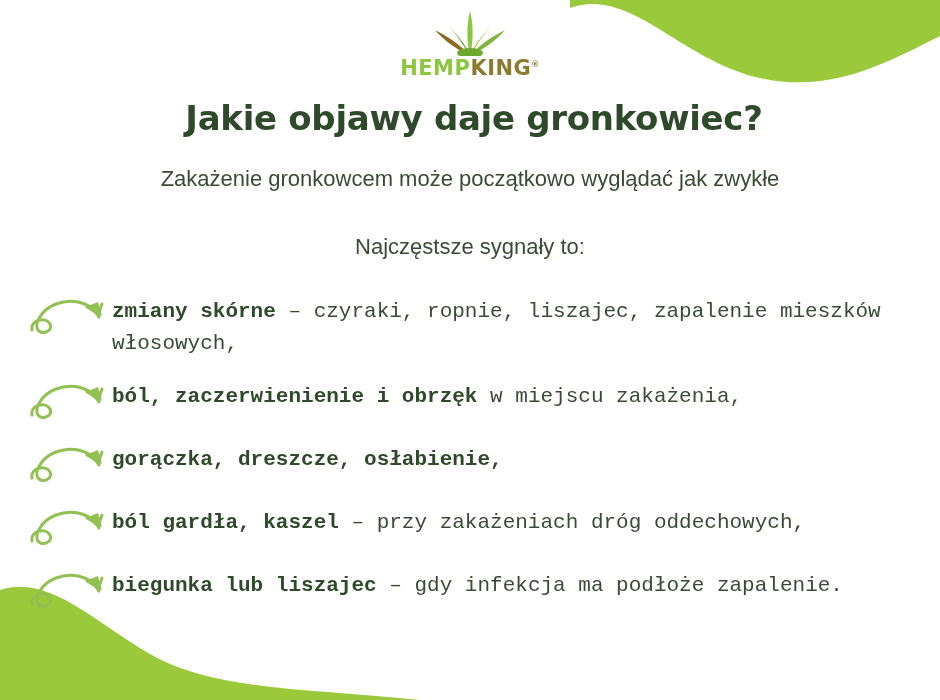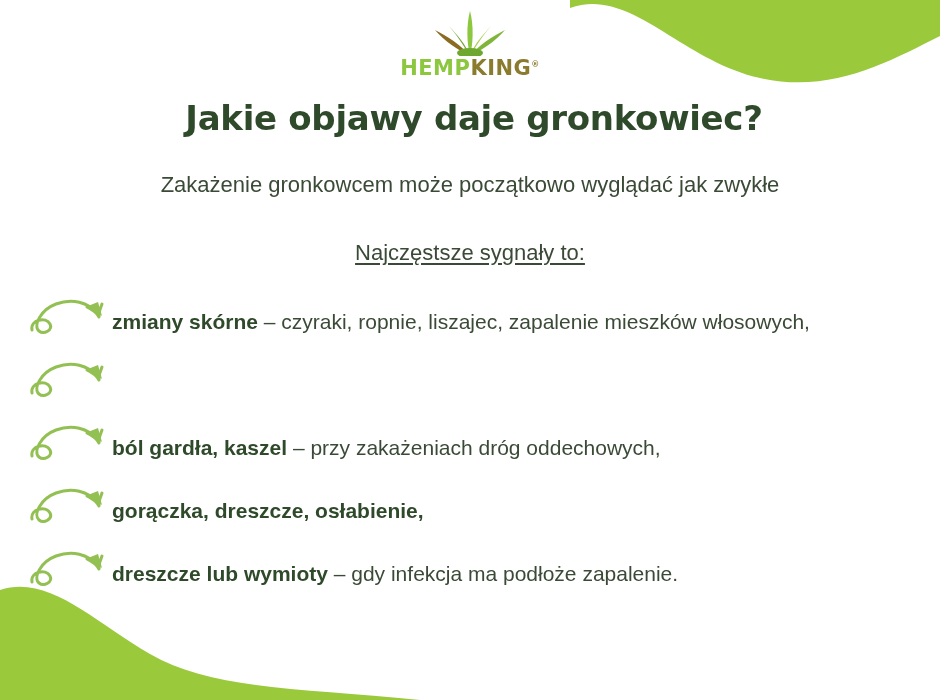--- a/index.html
+++ b/index.html
@@ -88,47 +88,47 @@
     font-size: 34px;
     font-weight: bold;
     letter-spacing: -0.3px;
     color: #2F4A2A;
     z-index: 2;
   }
 
   
   .intro {
     position: absolute;
-    top: 168px;
+    top: 162px;
     left: 70px;
     width: 800px;
     text-align: center;
     font-size: 22px;
     line-height: 34px;
     color: #3A4A36;
     z-index: 2;
   }
   .intro-emph {
-    text-decoration: underline;
     text-underline-offset: 3px;
   }
 
   
   .symptom-list {
     position: absolute;
     top: 292px;
     left: 26px;
     width: 890px;
     list-style: none;
     z-index: 2;
   }
   .symptom-item {
     display: flex;
-    align-items: flex-end;
+    align-items: flex-start;
     margin-bottom: 17px;
+    font-family: Liberation Mono, monospace;
   }
   .symptom-item:last-child { margin-bottom: 0; }
 
   .arrow-marker {
     flex: 0 0 auto;
     width: 86px;
     height: 44px;
     margin-top: 2px;
   }
   .arrow-marker svg { display: block; width: 100%; height: 100%; }
@@ -203,20 +203,36 @@
     </li>
 
     <li class="symptom-item">
       <span class="arrow-marker">
         <svg viewBox="0 0 86 44" aria-hidden="true">
           <path d="M6,36 C4,26 20,22 24,30 C27,36 18,41 13,37 C7,32 14,16 30,10 C46,4 62,8 72,20" fill="none" stroke="#93C052" stroke-width="3" stroke-linecap="round"></path>
           <path d="M61,13 C67,16 71,19 73,23 C73,18 74,14 76,10" fill="none" stroke="#93C052" stroke-width="3" stroke-linecap="round" stroke-linejoin="round"></path>
           <path d="M62,12 L76,22 L72,8 Z" fill="#93C052"></path>
         </svg>
       </span>
+      <span class="symptom-text">
+        <span class="symptom-lead">ból, zaczerwienienie i obrzęk</span><span class="symptom-rest"> w miejscu zakażenia,</span>
+      </span>
+    </li>
+
+    <li class="symptom-item">
+      <span class="arrow-marker">
+        <svg viewBox="0 0 86 44" aria-hidden="true">
+          <path d="M6,36 C4,26 20,22 24,30 C27,36 18,41 13,37 C7,32 14,16 30,10 C46,4 62,8 72,20" fill="none" stroke="#93C052" stroke-width="3" stroke-linecap="round"></path>
+          <path d="M61,13 C67,16 71,19 73,23 C73,18 74,14 76,10" fill="none" stroke="#93C052" stroke-width="3" stroke-linecap="round" stroke-linejoin="round"></path>
+          <path d="M62,12 L76,22 L72,8 Z" fill="#93C052"></path>
+        </svg>
+      </span>
+      <span class="symptom-text">
+        <span class="symptom-lead">gorączka, dreszcze, osłabienie,</span><span class="symptom-rest"></span>
+      </span>
     </li>
 
     <li class="symptom-item">
       <span class="arrow-marker">
         <svg viewBox="0 0 86 44" aria-hidden="true">
           <path d="M6,36 C4,26 20,22 24,30 C27,36 18,41 13,37 C7,32 14,16 30,10 C46,4 62,8 72,20" fill="none" stroke="#93C052" stroke-width="3" stroke-linecap="round"></path>
           <path d="M61,13 C67,16 71,19 73,23 C73,18 74,14 76,10" fill="none" stroke="#93C052" stroke-width="3" stroke-linecap="round" stroke-linejoin="round"></path>
           <path d="M62,12 L76,22 L72,8 Z" fill="#93C052"></path>
         </svg>
       </span>
@@ -227,32 +243,19 @@
 
     <li class="symptom-item">
       <span class="arrow-marker">
         <svg viewBox="0 0 86 44" aria-hidden="true">
           <path d="M6,36 C4,26 20,22 24,30 C27,36 18,41 13,37 C7,32 14,16 30,10 C46,4 62,8 72,20" fill="none" stroke="#93C052" stroke-width="3" stroke-linecap="round"></path>
           <path d="M61,13 C67,16 71,19 73,23 C73,18 74,14 76,10" fill="none" stroke="#93C052" stroke-width="3" stroke-linecap="round" stroke-linejoin="round"></path>
           <path d="M62,12 L76,22 L72,8 Z" fill="#93C052"></path>
         </svg>
       </span>
       <span class="symptom-text">
-        <span class="symptom-lead">gorączka, dreszcze, osłabienie,</span><span class="symptom-rest"></span>
-      </span>
-    </li>
-
-    <li class="symptom-item">
-      <span class="arrow-marker">
-        <svg viewBox="0 0 86 44" aria-hidden="true">
-          <path d="M6,36 C4,26 20,22 24,30 C27,36 18,41 13,37 C7,32 14,16 30,10 C46,4 62,8 72,20" fill="none" stroke="#93C052" stroke-width="3" stroke-linecap="round"></path>
-          <path d="M61,13 C67,16 71,19 73,23 C73,18 74,14 76,10" fill="none" stroke="#93C052" stroke-width="3" stroke-linecap="round" stroke-linejoin="round"></path>
-          <path d="M62,12 L76,22 L72,8 Z" fill="#93C052"></path>
-        </svg>
-      </span>
-      <span class="symptom-text">
-        <span class="symptom-lead">dreszcze lub wymioty</span><span class="symptom-rest"> – gdy infekcja ma podłoże zapalenie.</span>
+        <span class="symptom-lead">biegunka lub liszajec</span><span class="symptom-rest"> – gdy infekcja ma podłoże zapalenie.</span>
       </span>
     </li>
 
   </ul>
 
 </div>
 
 </body></html>

